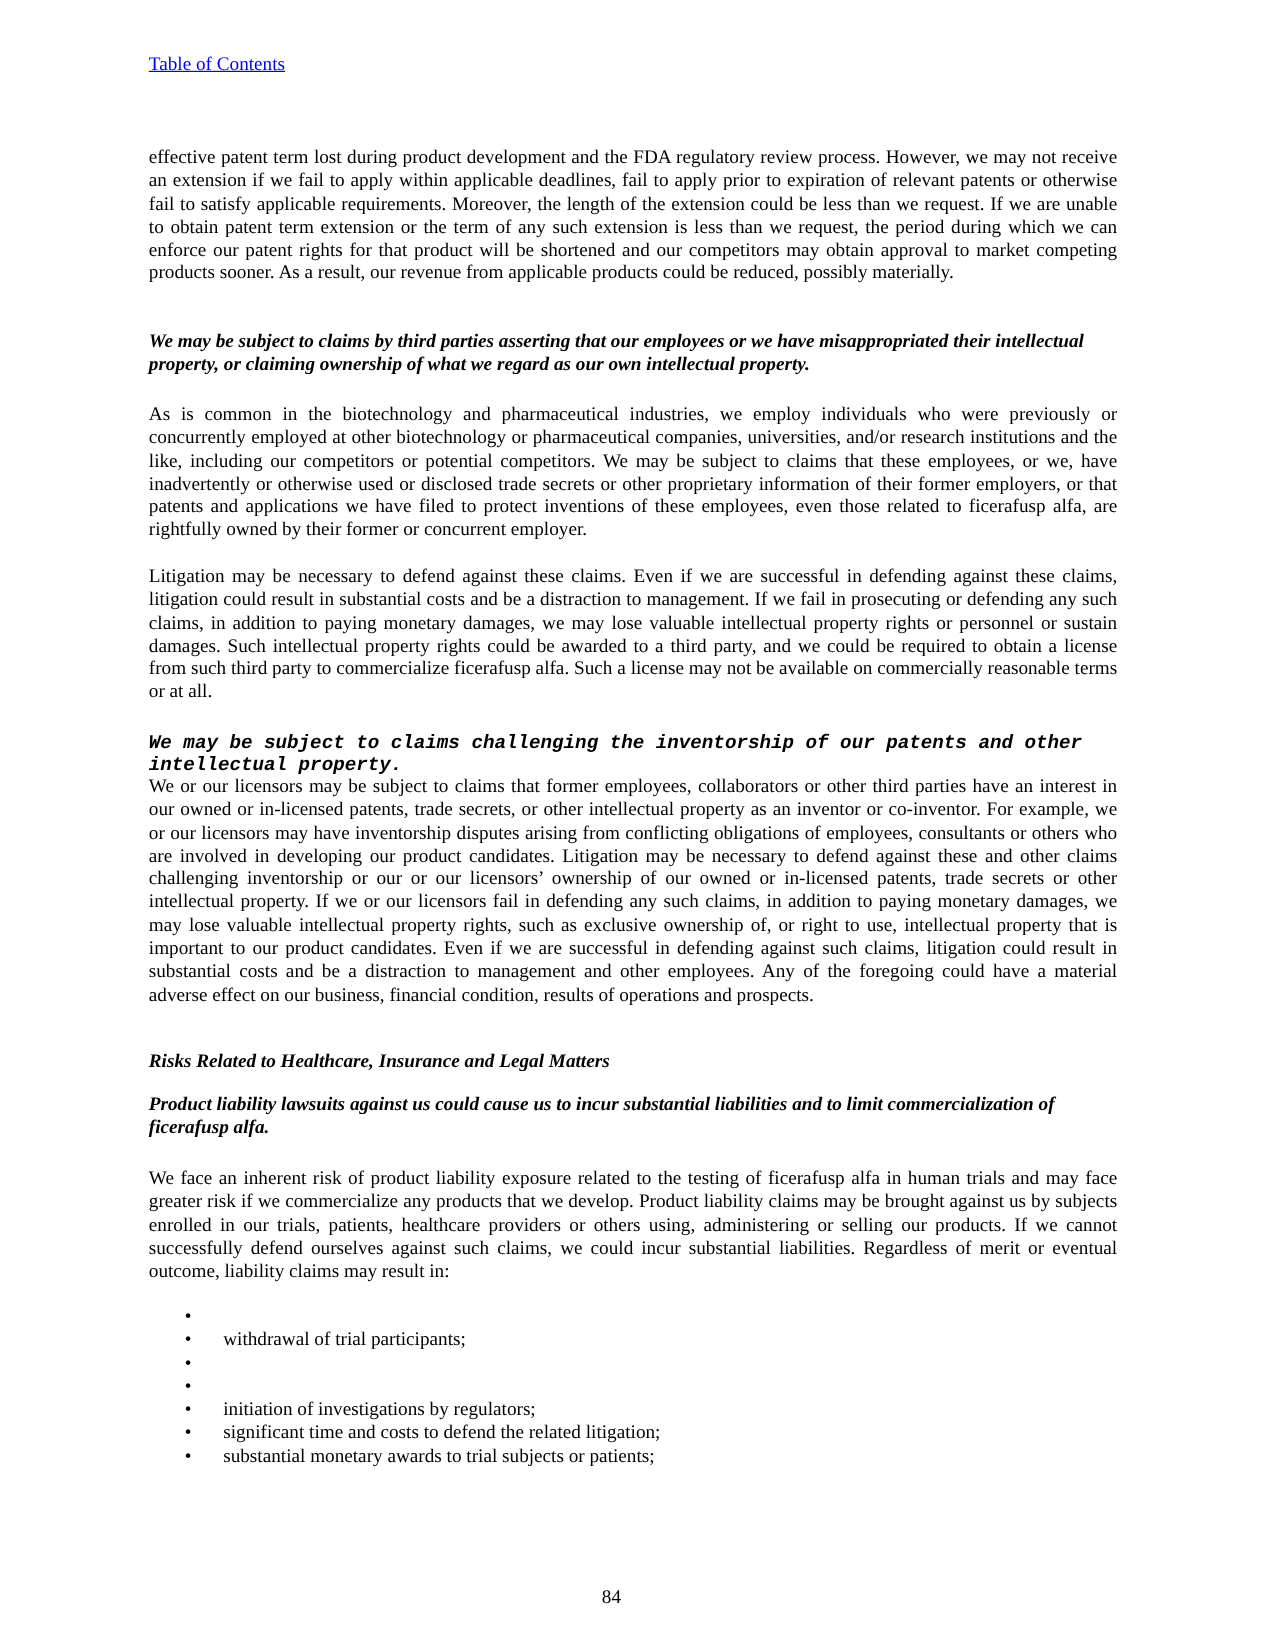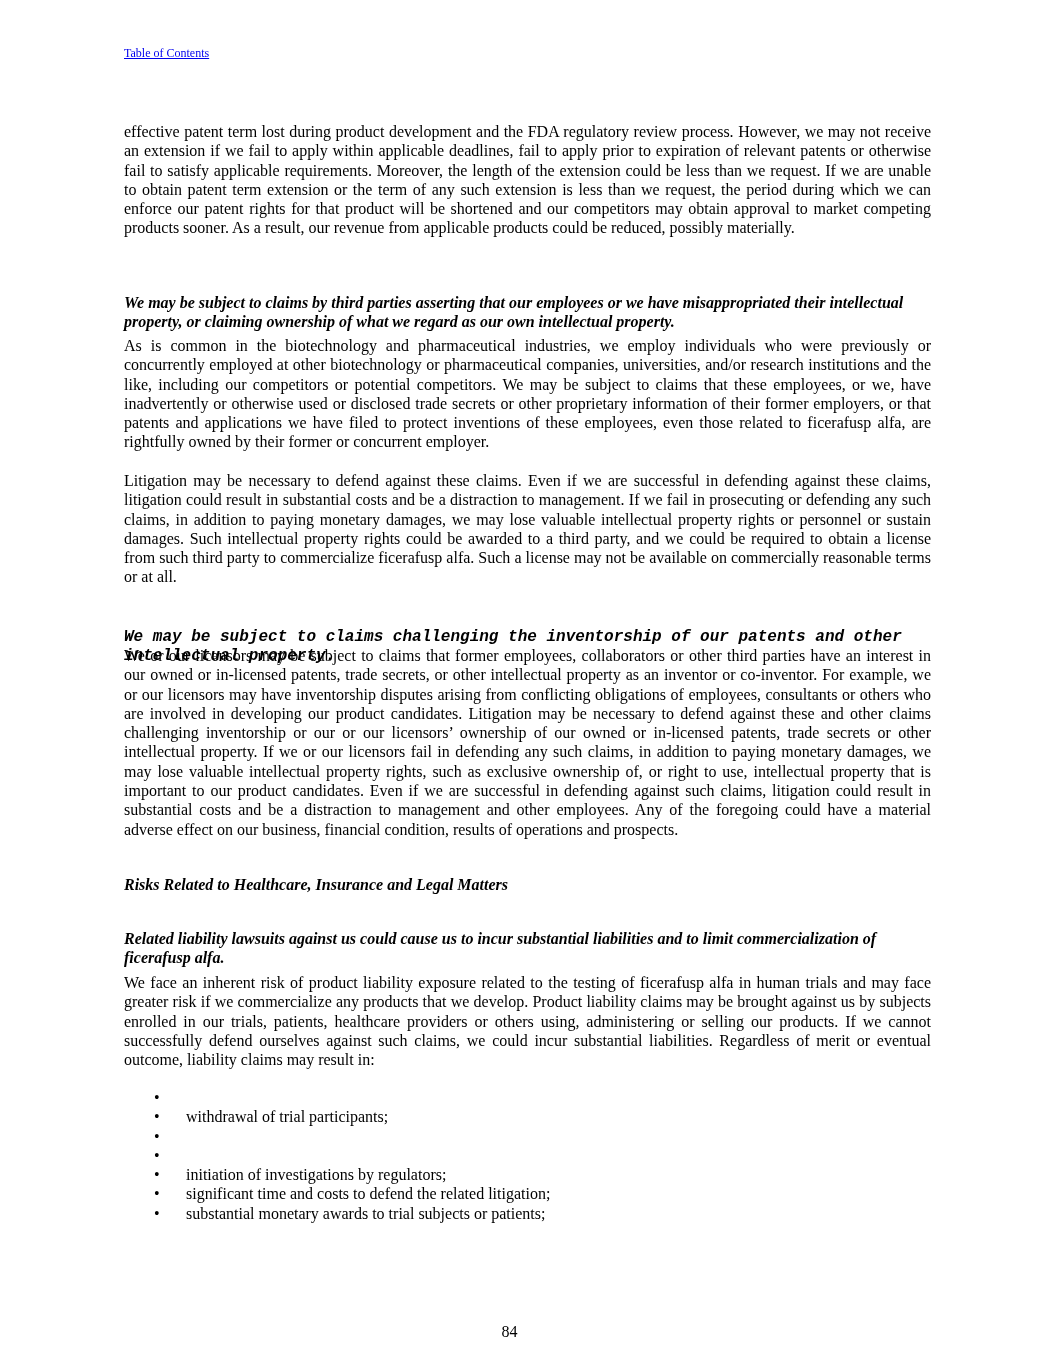--- a/index.html
+++ b/index.html
@@ -8,26 +8,26 @@
       height: 1365px;
       position: relative;
       font-family: "Liberation Serif", "DejaVu Serif", serif;
       color: #000000;
       font-size: 16px;
       line-height: 19.3px;
       overflow: hidden;
     }
     .toc-link {
       position: absolute; left: 124px; top: 44px;
-      color: #0000ee; text-decoration: underline; font-size: 12px; line-height: 19px;
+      color: #0000ee; text-decoration: underline; font-size: 16px; line-height: 19px;
       cursor: pointer;
     }
     .block { position: absolute; left: 124px; width: 807px; margin: 0; text-align: justify; }
     .block.p { text-align: justify; }
-    .block.h-italic { font-weight: bold; font-style: italic; text-align: left; margin-top: 18px; }
+    .block.h-italic { font-weight: bold; font-style: italic; text-align: left; }
     .block.h-bold { font-weight: bold; text-align: left; }
     ul.bullets { position: absolute; left: 124px; width: 807px; margin: 0; padding: 0; list-style: none; }
     ul.bullets li { position: relative; padding-left: 62px; height: 19.3px; }
     ul.bullets li .bullet { position: absolute; left: 30px; top: 0; }
     .page-number { position: absolute; left: 0; width: 1019px; top: 1322px; text-align: center; }
   </style>
 </head>
 <body>
 
 <a class="toc-link">Table of Contents</a>
@@ -39,21 +39,21 @@
 <p class="block p" style="top:336px;">As is common in the biotechnology and pharmaceutical industries, we employ individuals who were previously or concurrently employed at other biotechnology or pharmaceutical companies, universities, and/or research institutions and the like, including our competitors or potential competitors. We may be subject to claims that these employees, or we, have inadvertently or otherwise used or disclosed trade secrets or other proprietary information of their former employers, or that patents and applications we have filed to protect inventions of these employees, even those related to ficerafusp alfa, are rightfully owned by their former or concurrent employer.</p>
 
 <p class="block p" style="top:471px;">Litigation may be necessary to defend against these claims. Even if we are successful in defending against these claims, litigation could result in substantial costs and be a distraction to management. If we fail in prosecuting or defending any such claims, in addition to paying monetary damages, we may lose valuable intellectual property rights or personnel or sustain damages. Such intellectual property rights could be awarded to a third party, and we could be required to obtain a license from such third party to commercialize ficerafusp alfa. Such a license may not be available on commercially reasonable terms or at all.</p>
 
 <p class="block h-italic" style="top:610px;font-family:Liberation Mono, monospace;">We may be subject to claims challenging the inventorship of our patents and other intellectual property.</p>
 
 <p class="block p" style="top:646px;">We or our licensors may be subject to claims that former employees, collaborators or other third parties have an interest in our owned or in-licensed patents, trade secrets, or other intellectual property as an inventor or co-inventor. For example, we or our licensors may have inventorship disputes arising from conflicting obligations of employees, consultants or others who are involved in developing our product candidates. Litigation may be necessary to defend against these and other claims challenging inventorship or our or our licensors’ ownership of our owned or in-licensed patents, trade secrets or other intellectual property. If we or our licensors fail in defending any such claims, in addition to paying monetary damages, we may lose valuable intellectual property rights, such as exclusive ownership of, or right to use, intellectual property that is important to our product candidates. Even if we are successful in defending against such claims, litigation could result in substantial costs and be a distraction to management and other employees. Any of the foregoing could have a material adverse effect on our business, financial condition, results of operations and prospects.</p>
 
 <p class="block h-bold" style="top:875px;font-style:italic;">Risks Related to Healthcare, Insurance and Legal Matters</p>
 
-<p class="block h-italic" style="top:911px;">Related liability lawsuits against us could cause us to incur substantial liabilities and to limit commercialization of ficerafusp alfa.</p>
+<p class="block h-italic" style="top:911px;">Product liability lawsuits against us could cause us to incur substantial liabilities and to limit commercialization of ficerafusp alfa.</p>
 
 <p class="block p" style="top:973px;">We face an inherent risk of product liability exposure related to the testing of ficerafusp alfa in human trials and may face greater risk if we commercialize any products that we develop. Product liability claims may be brought against us by subjects enrolled in our trials, patients, healthcare providers or others using, administering or selling our products. If we cannot successfully defend ourselves against such claims, we could incur substantial liabilities. Regardless of merit or eventual outcome, liability claims may result in:</p>
 
 <ul class="bullets" style="top:1088px;">
   <li><span class="bullet">•</span></li>
   <li><span class="bullet">•</span><span>withdrawal of trial participants;</span></li>
   <li><span class="bullet">•</span></li>
   <li><span class="bullet">•</span></li>
   <li><span class="bullet">•</span><span>initiation of investigations by regulators;</span></li>
   <li><span class="bullet">•</span><span>significant time and costs to defend the related litigation;</span></li>

